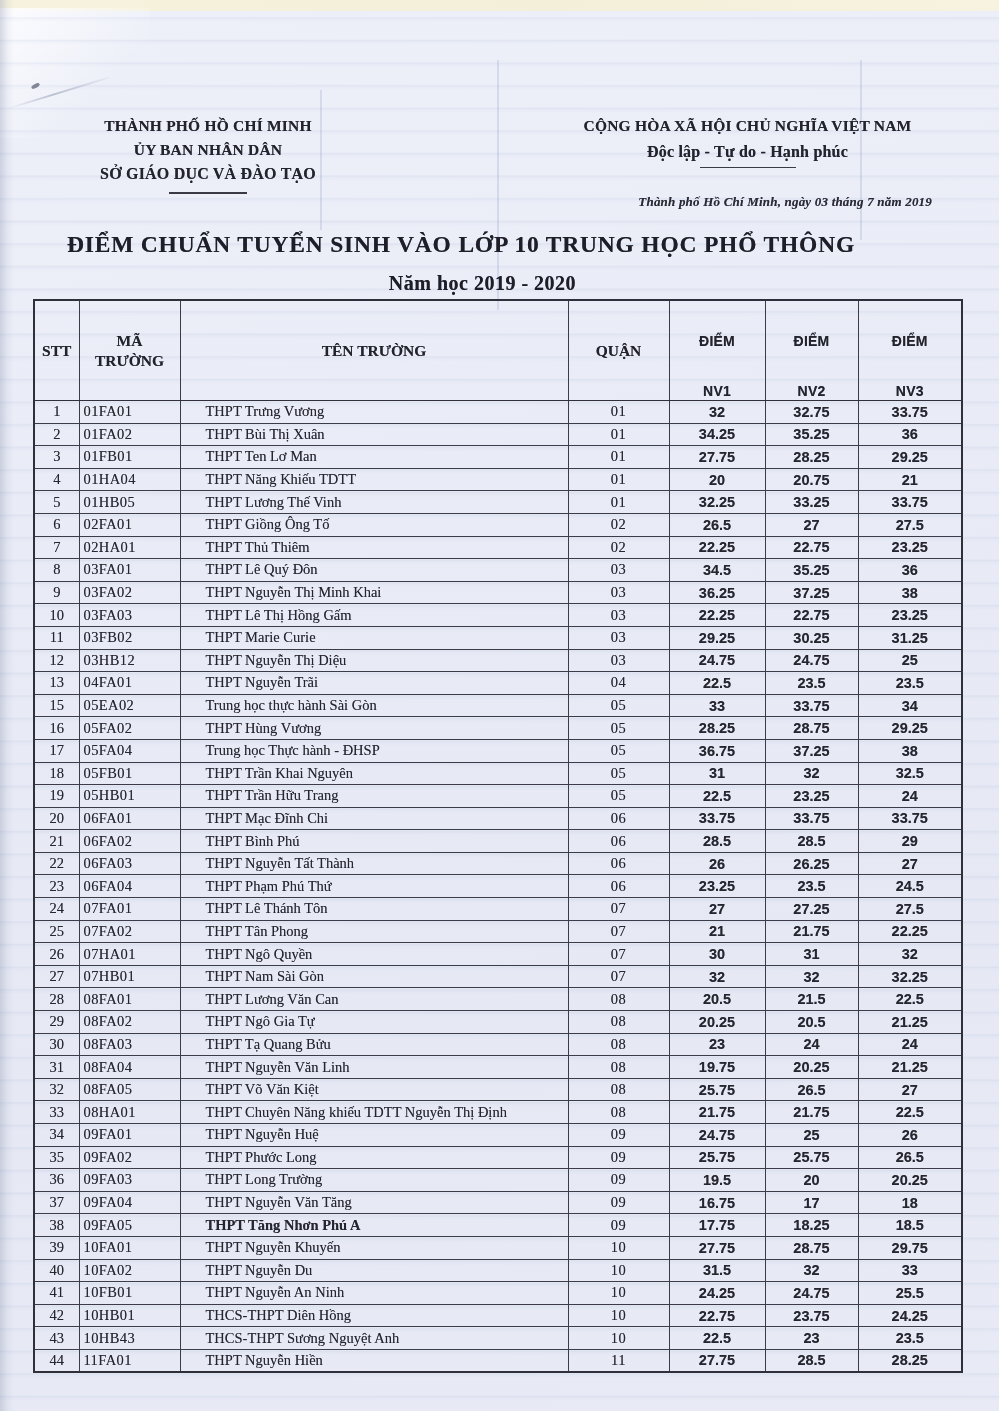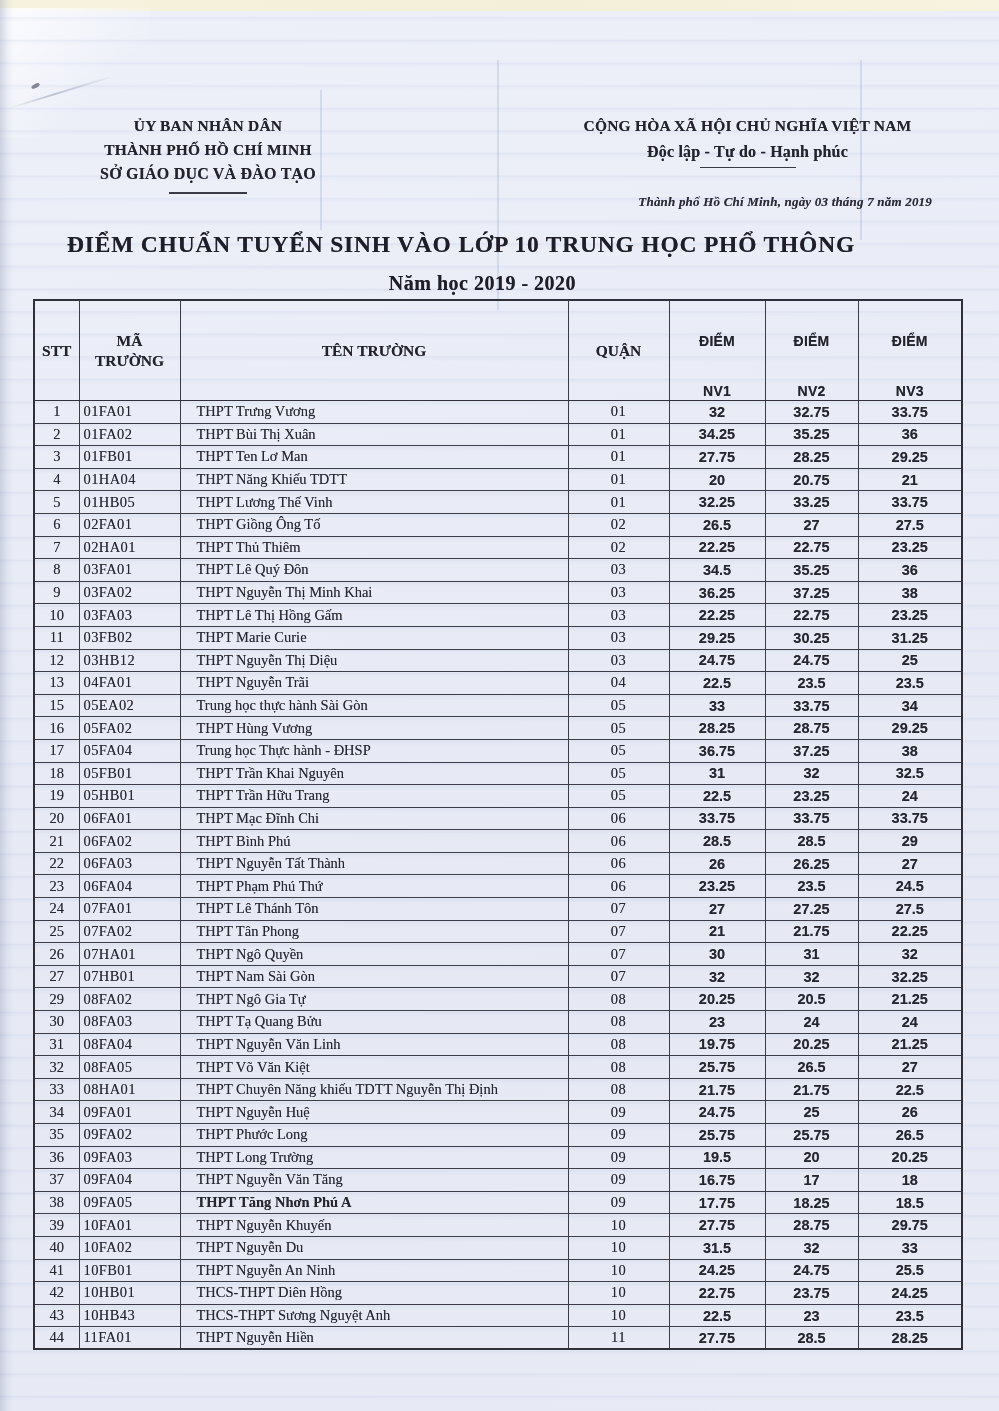--- a/index.html
+++ b/index.html
@@ -116,21 +116,21 @@
     text-shadow: 0 0 0.5px rgba(20,20,35,0.5);
   }
   th.th-sans div { font-family: "Liberation Sans", sans-serif; font-size: 14px; letter-spacing: 0.2px; margin-top: 32px; }
   table.scores tbody td {
     height: 22.6px; font-size: 14.5px; vertical-align: middle;
     color: #26262f;
     text-shadow: 0 0 0.4px rgba(25,25,40,0.45);
   }
   td.c-stt  { text-align: center; font-size: 14px; }
   td.c-code { text-align: left; padding-left: 4px; letter-spacing: 0.4px; }
-  td.c-name { text-align: left; padding-left: 16px; font-size: 15px; }
+  td.c-name { text-align: left; padding-left: 25px; font-size: 15px; }
   td.c-quan { text-align: center; letter-spacing: 0.5px; }
   td.c-score {
     text-align: center; font-family: "Liberation Sans", sans-serif;
     font-weight: 700; font-size: 13.5px; color: #2a2a33;
   }
   tr.bold-name td.c-name { font-weight: 700; }
 </style>
 </head>
 <body>
 
@@ -140,22 +140,22 @@
   <div class="fold"></div>
   <div class="crease-line"></div>
   <div class="speck"></div>
   <div class="left-edge"></div>
   <div class="ghost-overlay"></div>
   <div class="ghost-v" style="left:497px; top:60px; height:250px;"></div>
   <div class="ghost-v" style="left:320px; top:90px; height:140px;"></div>
   <div class="ghost-v" style="left:860px; top:60px; height:180px;"></div>
 
   <div class="org-block">
+    <div>THÀNH PHỐ HỒ CHÍ MINH</div>
     <div>ỦY BAN NHÂN DÂN</div>
-    <div>THÀNH PHỐ HỒ CHÍ MINH</div>
     <div class="org-bold">SỞ GIÁO DỤC VÀ ĐÀO TẠO</div>
     <div class="org-underline"></div>
   </div>
 
   <div class="motto-block">
     <div>CỘNG HÒA XÃ HỘI CHỦ NGHĨA VIỆT NAM</div>
     <div class="motto-line2">Độc lập - Tự do - Hạnh phúc</div>
     <div class="motto-underline"></div>
   </div>
 
@@ -426,20 +426,29 @@
         <tr>
     <td class="c-stt">27</td>
     <td class="c-code">07HB01</td>
     <td class="c-name">THPT Nam Sài Gòn</td>
     <td class="c-quan">07</td>
     <td class="c-score">32</td>
     <td class="c-score">32</td>
     <td class="c-score">32.25</td>
   </tr>
         <tr>
+    <td class="c-stt">28</td>
+    <td class="c-code">08FA01</td>
+    <td class="c-name">THPT Lương Văn Can</td>
+    <td class="c-quan">08</td>
+    <td class="c-score">20.5</td>
+    <td class="c-score">21.5</td>
+    <td class="c-score">22.5</td>
+  </tr>
+        <tr>
     <td class="c-stt">29</td>
     <td class="c-code">08FA02</td>
     <td class="c-name">THPT Ngô Gia Tự</td>
     <td class="c-quan">08</td>
     <td class="c-score">20.25</td>
     <td class="c-score">20.5</td>
     <td class="c-score">21.25</td>
   </tr>
         <tr>
     <td class="c-stt">30</td>

